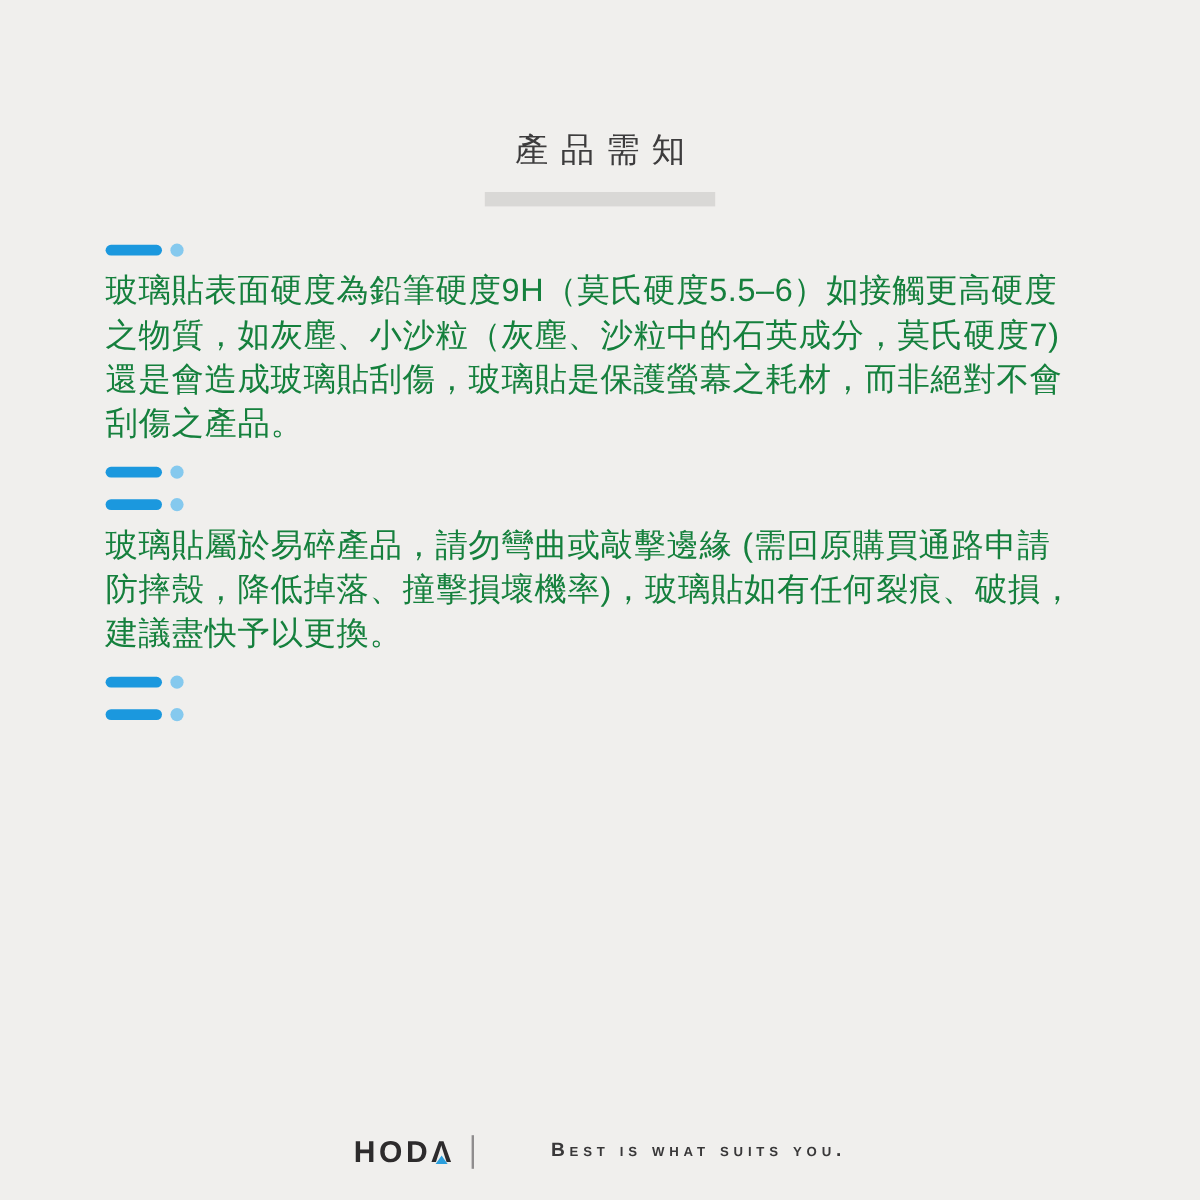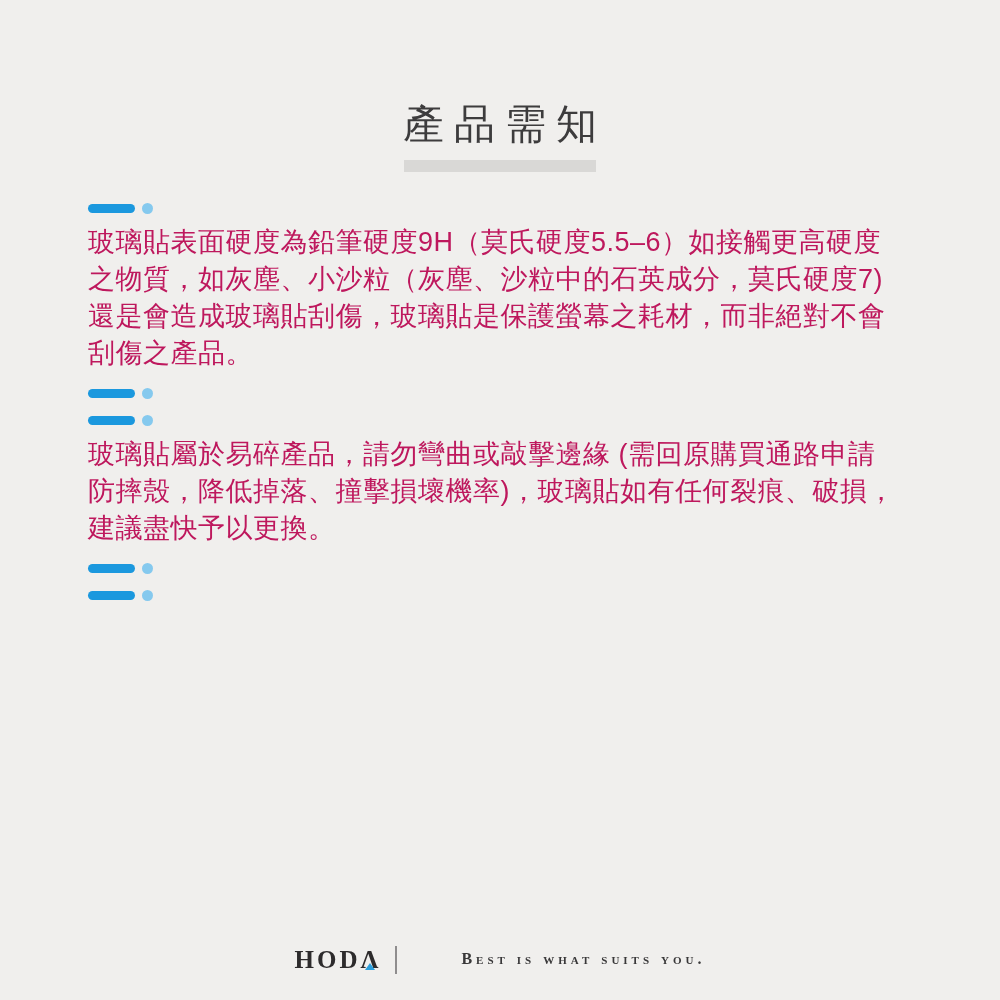--- a/index.html
+++ b/index.html
@@ -9,21 +9,21 @@
     font-family: "Liberation Sans", "DejaVu Sans", sans-serif;
     color: #3f3e3e;
     position: relative;
     overflow: hidden;
   }
   .header {
     padding-top: 102px;
     text-align: center;
   }
   .page-title {
-    font-size: 41px;
+    font-size: 28px;
     line-height: 45px;
     font-weight: 400;
     letter-spacing: 10px;
     text-indent: 10px;
     color: #3d3c3d;
   }
   .title-underline {
     width: 192px;
     height: 12px;
     background: #d9d8d6;
@@ -52,32 +52,31 @@
     width: 11px;
     height: 11px;
     border-radius: 50%;
     background: #85c9ee;
     margin-left: 7px;
   }
   .notice-text {
     font-size: 27px;
     line-height: 37px;
     letter-spacing: 0.5px;
-    color: #be185d;
+    color: #15803d;
     white-space: pre-line;
   }
   .footer {
     position: absolute;
     left: 0;
     bottom: 26px;
     width: 1000px;
     display: flex;
     justify-content: center;
     align-items: center;
-    font-family: Liberation Serif, serif;
   }
   .logo {
     display: flex;
     align-items: flex-end;
     font-weight: 800;
     font-size: 25px;
     line-height: 24px;
     letter-spacing: 3px;
     color: #2d2b2c;
   }

